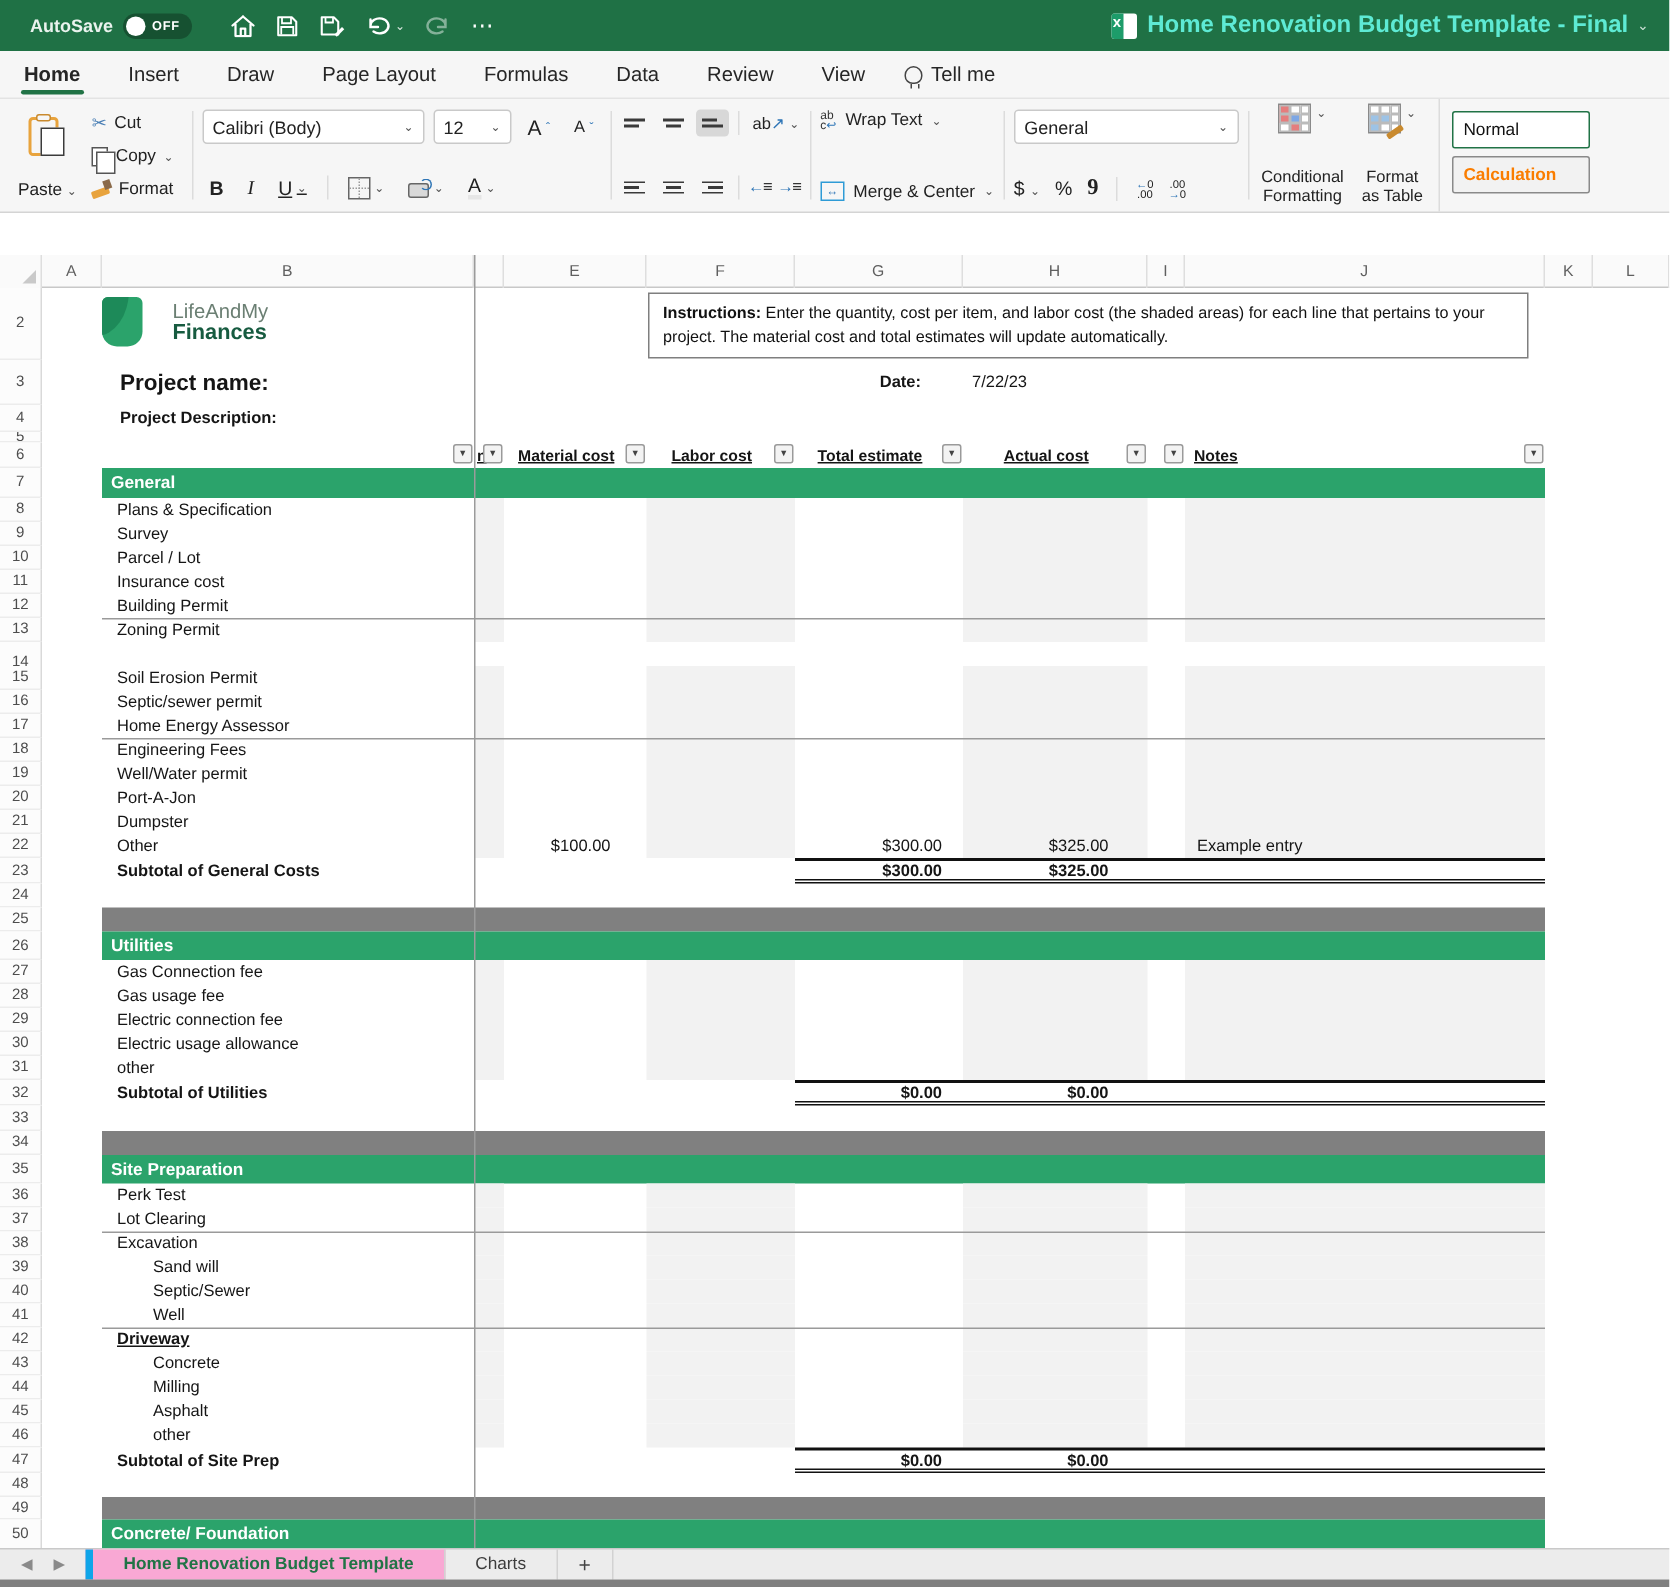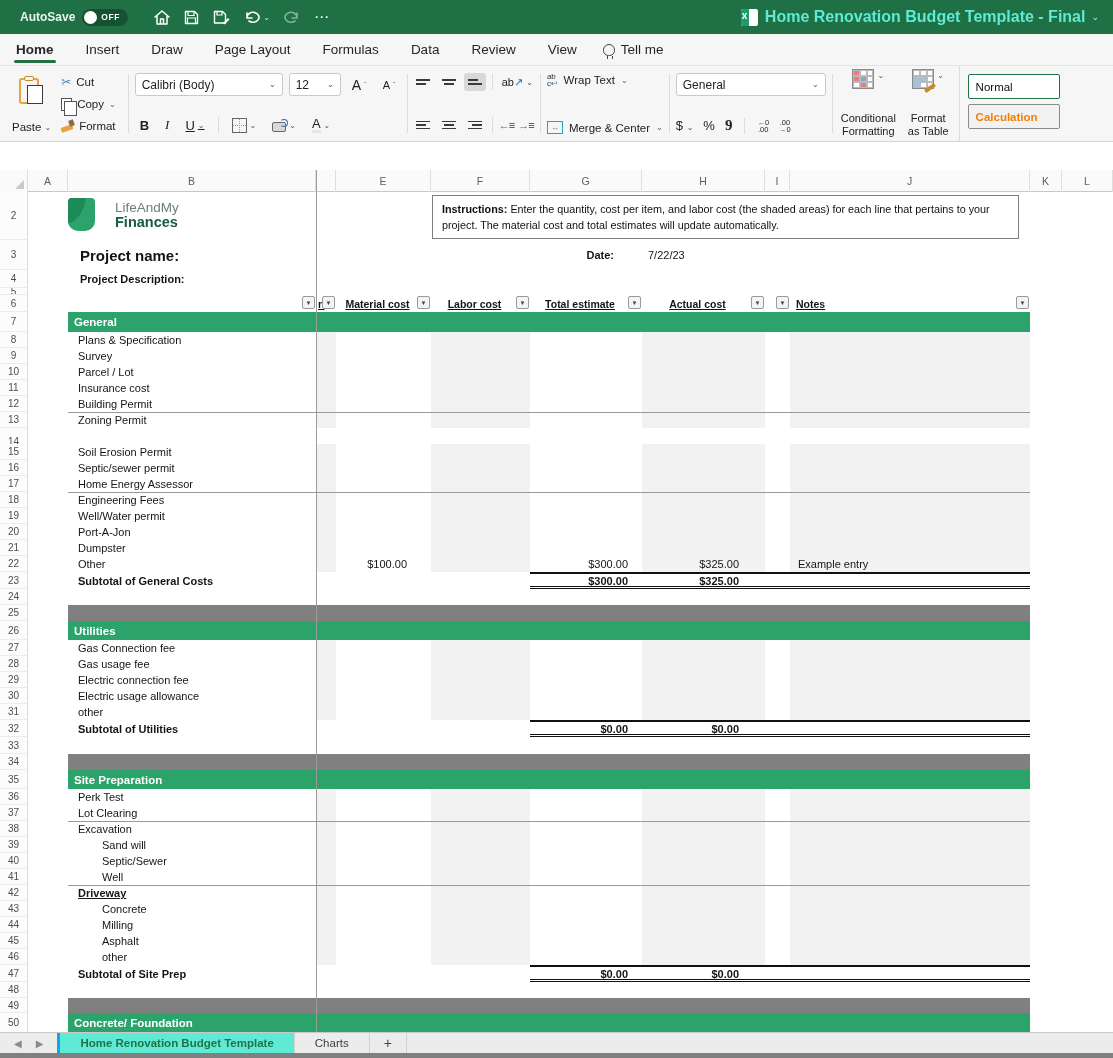--- a/index.html
+++ b/index.html
@@ -140,21 +140,21 @@
   .shield { width:27px; height:33px; background:#2ba36b; border-radius:4px 4px 10px 10px; position:relative; overflow:hidden; }
   .shield::after { content:""; position:absolute; left:-6px; top:-8px; width:24px; height:34px; background:#1d8a59; border-radius:0 0 90% 0; }
   .logo-text1 { font-size:13.5px; color:#6b7f73; line-height:15px; }
   .logo-text2 { font-size:14.5px; color:#175b40; font-weight:bold; line-height:15px; }
   .instr-box { position:absolute; border:1px solid #7f7f7f; background:#fff; font-size:10.8px; color:#111; line-height:16px; padding:5px 9px; white-space:normal; display:block; }
 
   
   .sheet-tabs { position:absolute; left:0; top:1032px; width:1113px; height:21px; background:#ececec; border-top:1px solid #c9c9c9; display:flex; align-items:stretch; font-size:11.5px; }
   .tab-nav { display:flex; align-items:center; gap:14px; padding:0 14px; color:#8a8a8a; font-size:10px; }
   .stab { display:flex; align-items:center; padding:0 20px; color:#3d3d3d; border-right:1px solid #d2d2d2; }
-  .stab.active { background:#5eead4; color:#217346; font-weight:bold; border-left:3px solid #0ea5e9; }
+  .stab.active { background:#f9a8d4; color:#217346; font-weight:bold; border-left:5px solid #0ea5e9; }
   .stab.add { font-size:14px; color:#444; padding:0 14px; }
   .bottom-strip { position:absolute; left:0; top:1053px; width:1113px; height:5px; background:#808080; }
 </style>
 </head>
 <body>
 
 <div class="app">
 
   <div class="titlebar">
     <div class="autosave">

